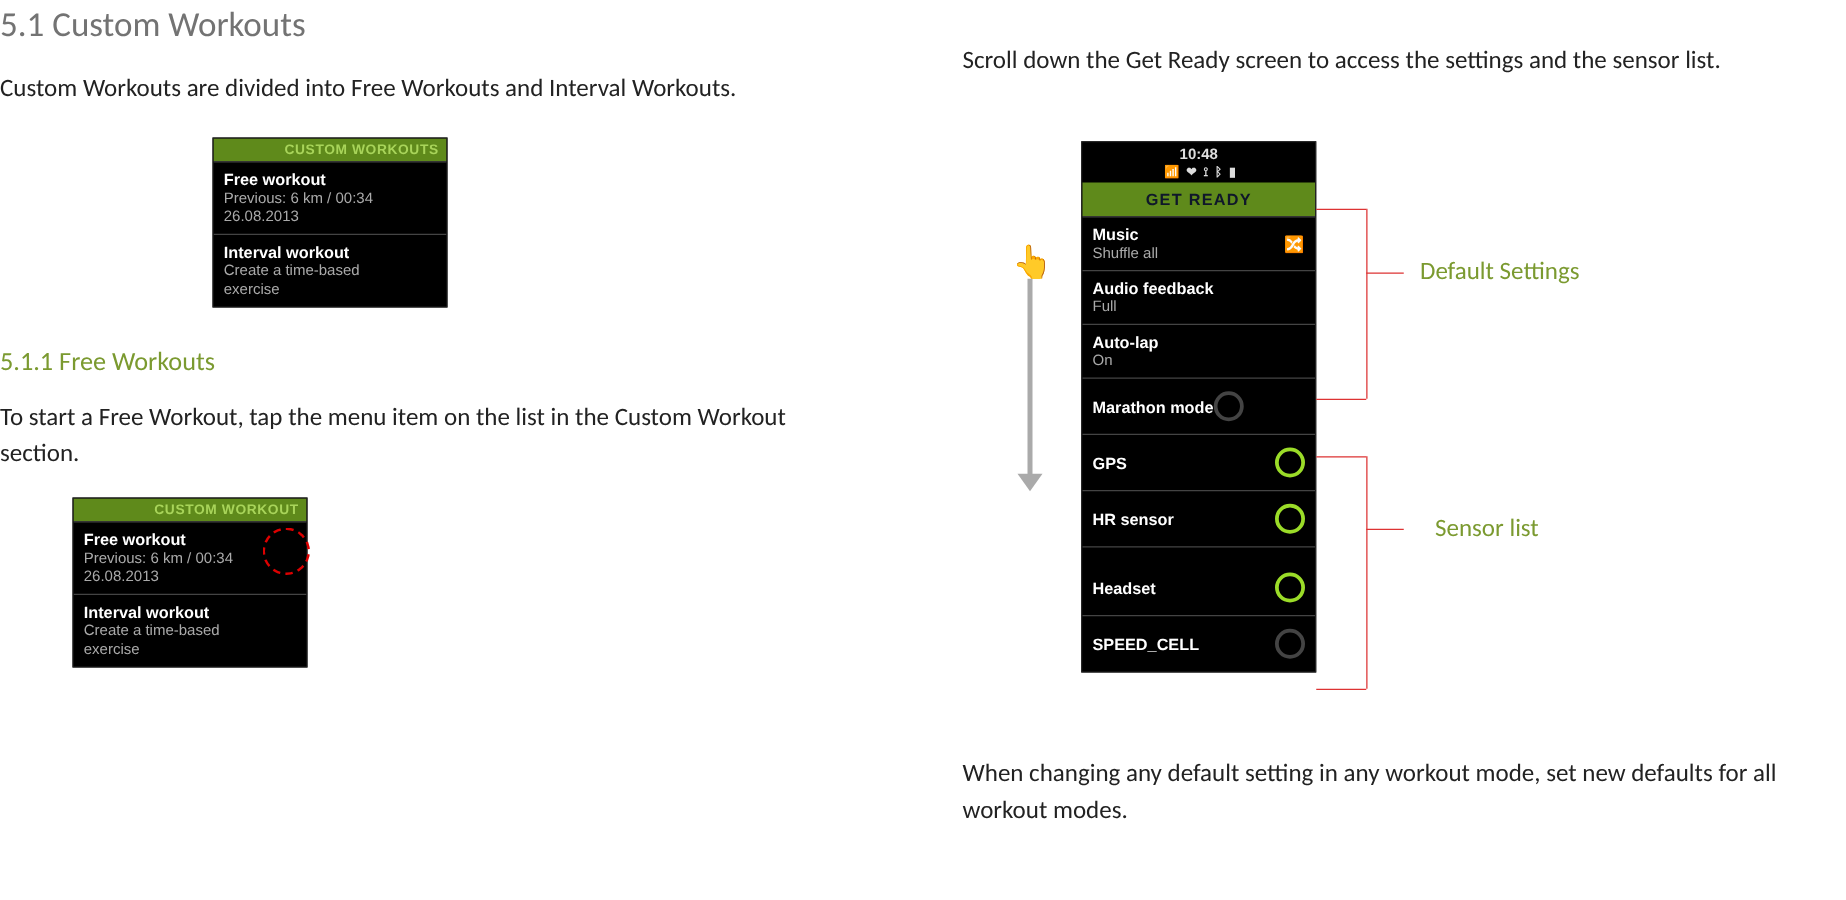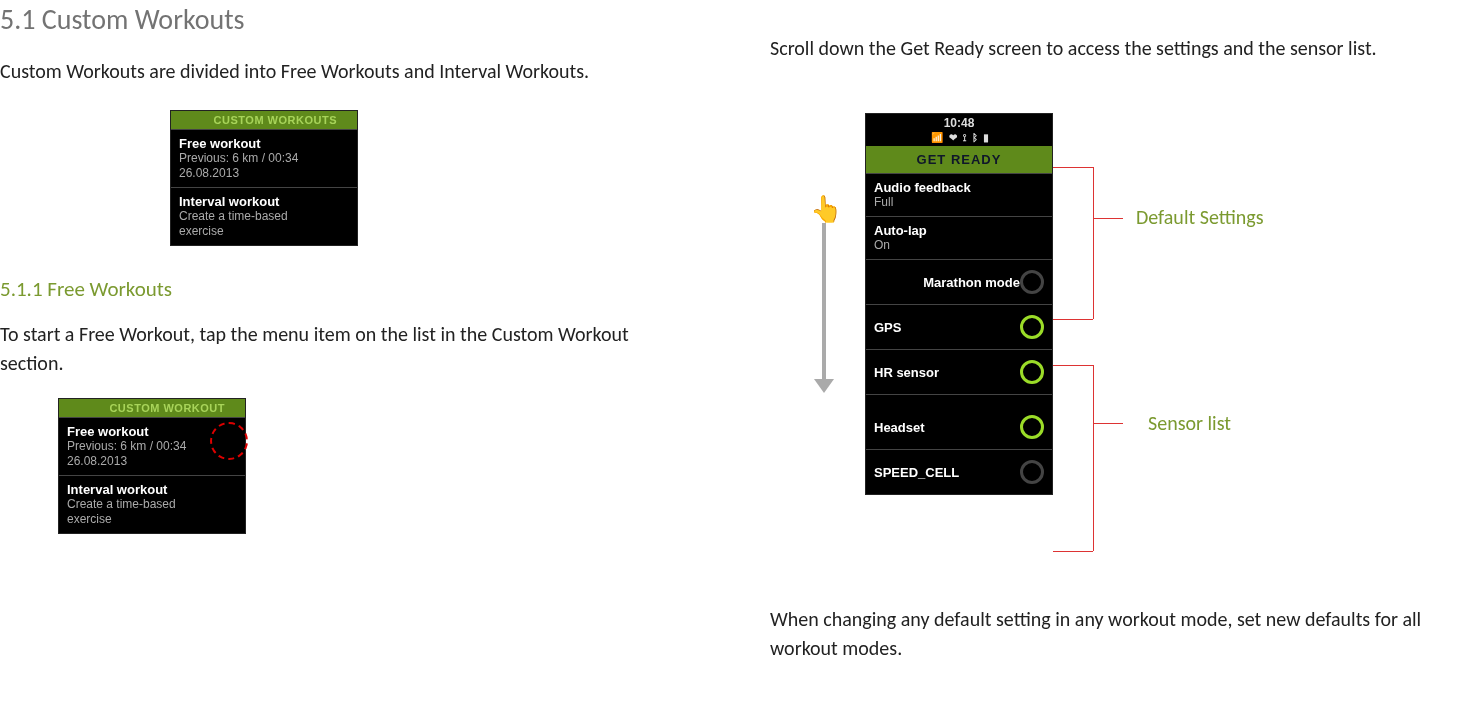--- a/index.html
+++ b/index.html
@@ -55,21 +55,21 @@
     font-family: Arial, sans-serif;
     font-size: 12px;
     border: 1px solid #222;
   }
   .phone .greenbar {
     background: #5f8a1b;
     color: #a8d45a;
     font-size: 11px;
     font-weight: bold;
     letter-spacing: 0.5px;
-    padding: 3px 20px;
+    padding: 3px 6px;
     text-align: right;
   }
   .phone .greenbar.center {
     text-align: center;
     color: #0f172a;
     font-size: 13px;
     padding: 6px;
     letter-spacing: 1px;
   }
   .phone .item {
@@ -252,32 +252,41 @@
           <span class="icons">
             <span>📶</span>
             <span>❤</span>
             <span>⟟</span>
             <span>ᛒ</span>
             <span>▮</span>
           </span>
         </div>
         <div class="greenbar center">GET READY</div>
 
+        <div class="item">
+          <div style="display:flex; justify-content:space-between; align-items:center;">
+            <div>
+              <div class="t">Music</div>
+              <div class="s">Shuffle all</div>
+            </div>
+            <span class="shuffle">🔀</span>
+          </div>
+        </div>
 
         <div class="item">
           <div class="t">Audio feedback</div>
           <div class="s">Full</div>
         </div>
 
         <div class="item">
           <div class="t">Auto-lap</div>
           <div class="s">On</div>
         </div>
 
-        <div class="item" style="display:flex;justify-content:flex-end;align-items:center; padding-top:10px; padding-bottom:10px;">
+        <div class="item" style="display:flex;justify-content:flex-start;align-items:center; padding-top:10px; padding-bottom:10px;">
           <span class="t">Marathon mode</span>
           <span class="ring"></span>
         </div>
 
         <div class="item" style="display:flex;justify-content:space-between;align-items:center; padding-top:10px; padding-bottom:10px;">
           <span class="t">GPS</span>
           <span class="ring on"></span>
         </div>
 
         <div class="item" style="display:flex;justify-content:space-between;align-items:center; padding-top:10px; padding-bottom:10px;">

